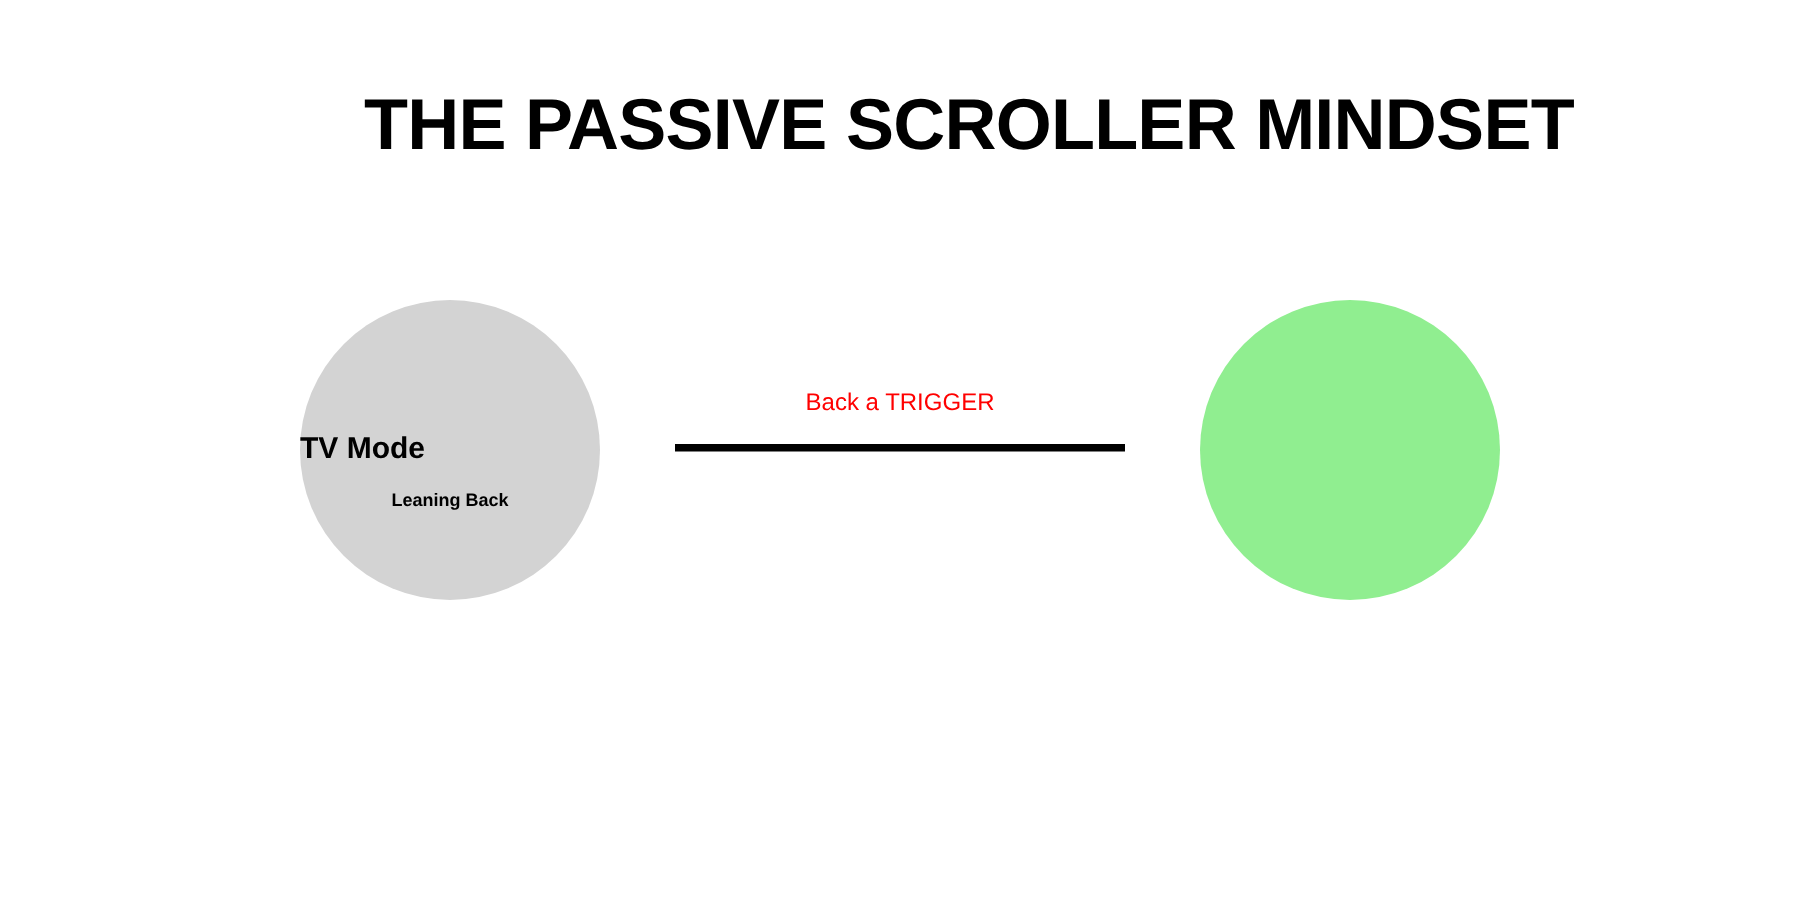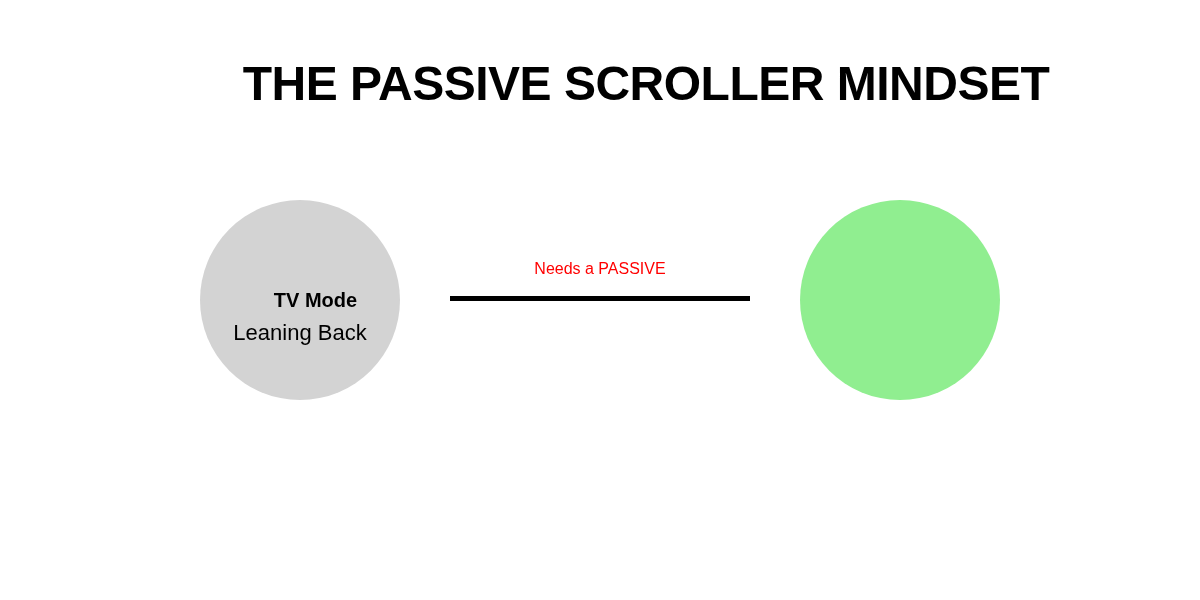--- a/index.html
+++ b/index.html
@@ -37,36 +37,35 @@
     border-radius: 50%;
   }
   .circle.left  { left: 200px; background: var(--left-circle,  #d3d3d3); }
   .circle.right { left: 800px; background: var(--right-circle, #90ee90); }
   .node-title {
     position: absolute;
     top: 50%;
     left: 0;
     right: 0;
     transform: translateY(-50%);
-    text-align: center;
+    text-align: left;
     font-size: 20px;
     font-weight: bold;
     color: #000000;
     white-space: nowrap;
-    padding-left: 31px;
   }
   .node-subtitle {
     position: absolute;
     top: calc(50% + 33px);
     left: 0;
     right: 0;
     transform: translateY(-50%);
     text-align: center;
-    font-size: 22px;
-    font-weight: normal;
+    font-size: 12px;
+    font-weight: bold;
     color: #000000;
     white-space: nowrap;
   }
   .connector-label {
     position: absolute;
     left: 450px;
     top: 260px;
     width: 300px;
     text-align: center;
     font-size: 16px;
@@ -87,20 +86,20 @@
 
 <div class="canvas">
 
   <h1 class="title">THE PASSIVE SCROLLER MINDSET</h1>
 
   <div class="circle left">
     <div class="node-title">TV Mode</div>
     <div class="node-subtitle">Leaning Back</div>
   </div>
 
-  <div class="connector-label">Needs a PASSIVE</div>
+  <div class="connector-label">Back a TRIGGER</div>
 
   <div class="connector-line"></div>
 
   <div class="circle right">
   </div>
 
 </div>
 
 </body></html>

